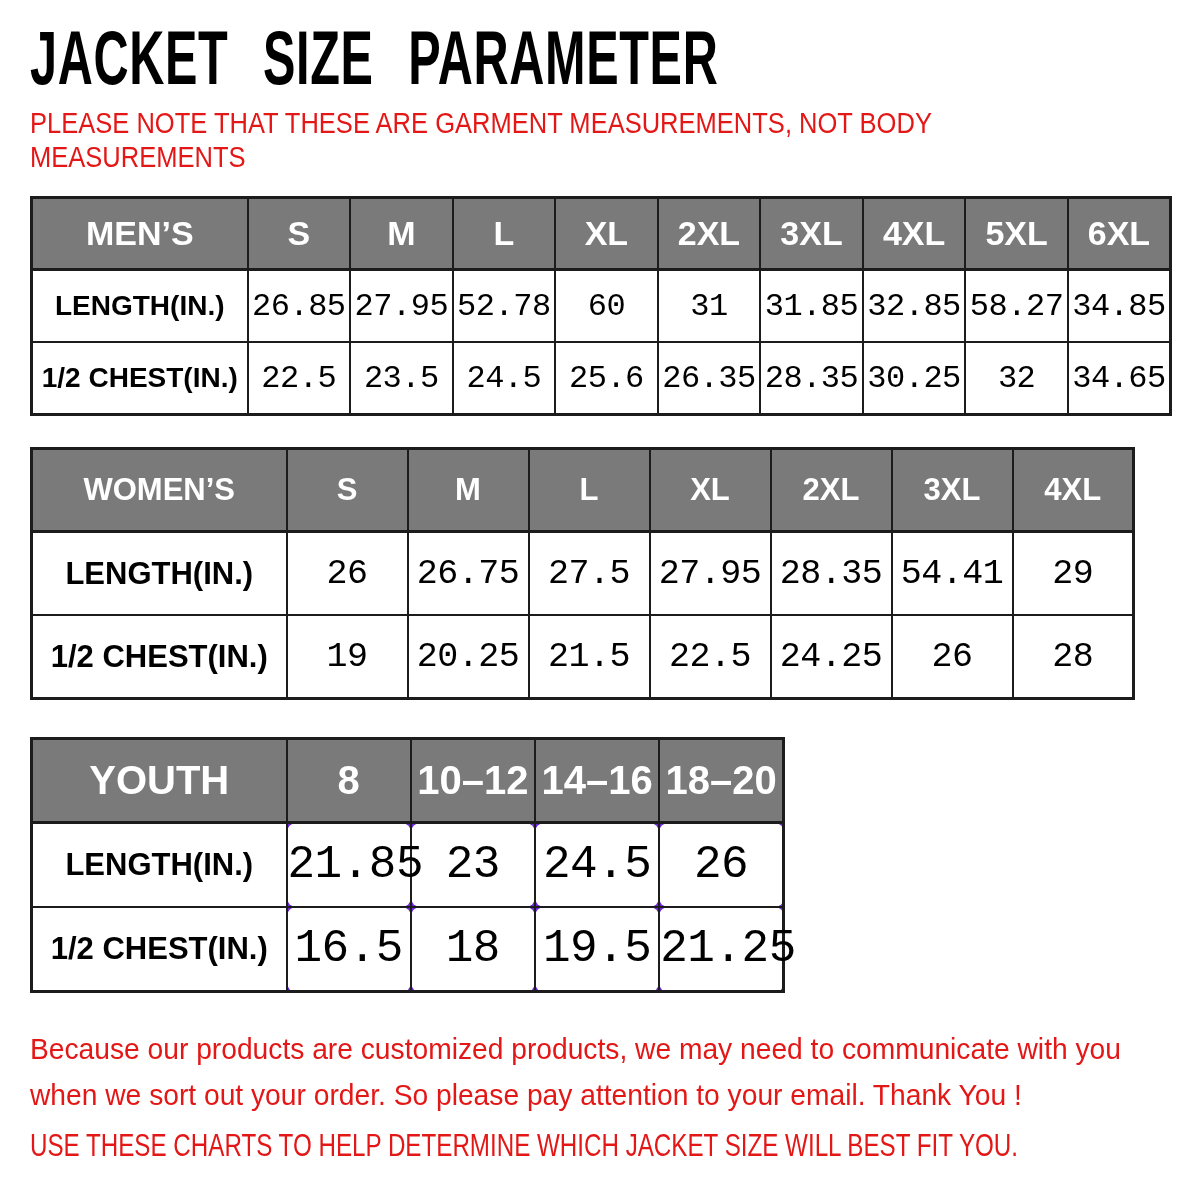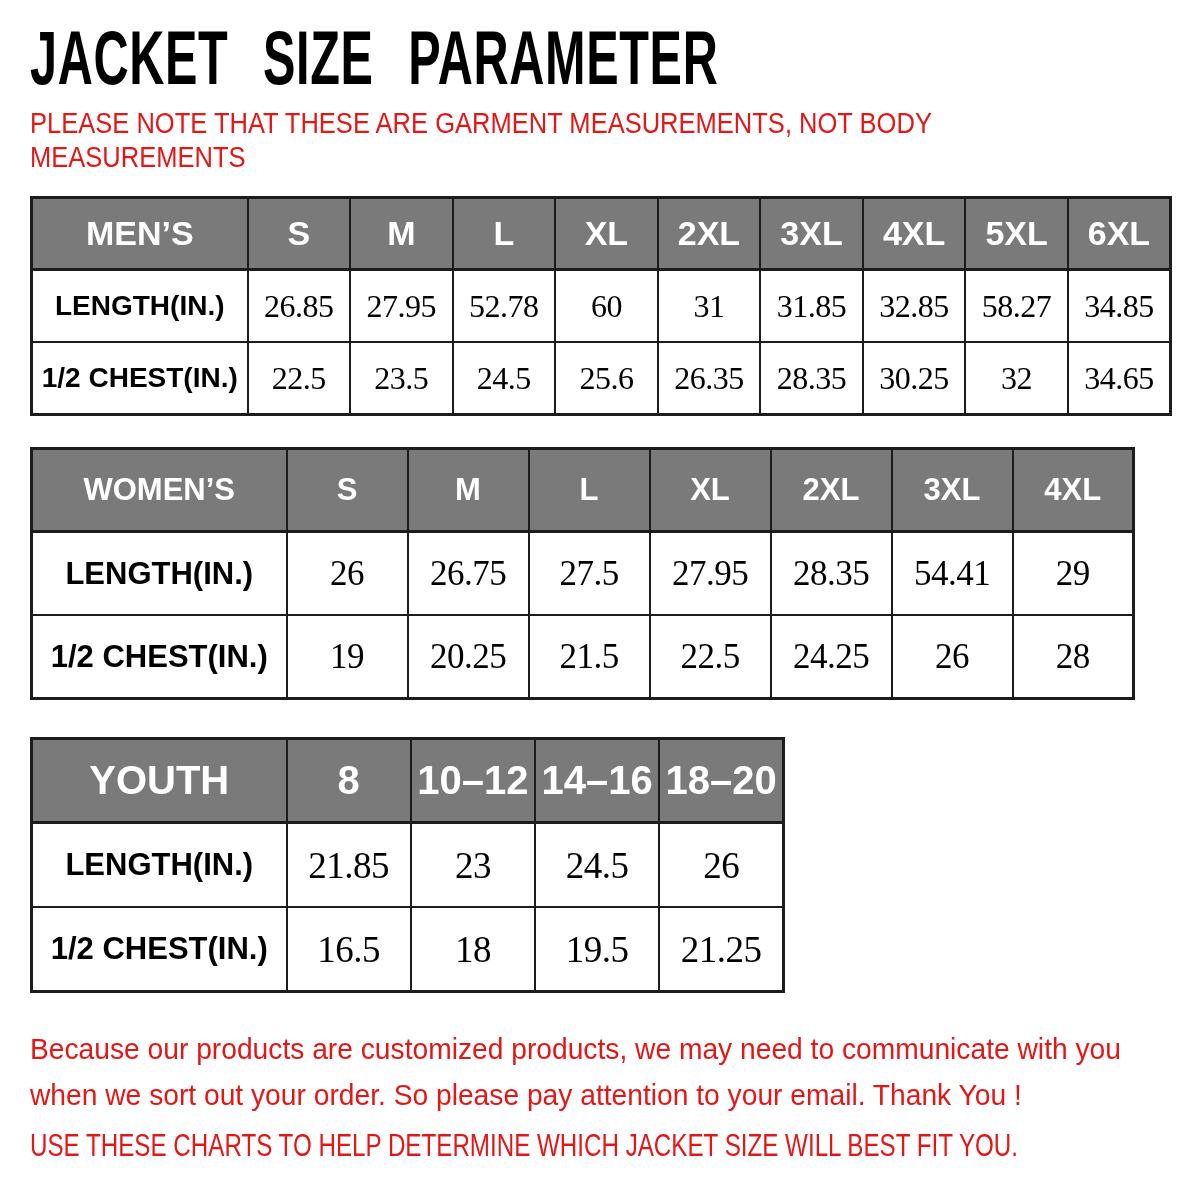--- a/index.html
+++ b/index.html
@@ -30,42 +30,42 @@
   table.size-table th{
     background:var(--header-bg);color:#ffffff;font-weight:bold;
     border:2px solid var(--border);border-bottom:3px solid var(--border);
     text-align:center;padding:0;
   }
   table.size-table td{
     border:2px solid var(--border);text-align:center;color:#000;padding:0;
     background:#fff;
   }
   table.size-table td.label{font-weight:bold;font-family:"Liberation Sans",sans-serif;}
-  table.size-table td.value{font-family:Liberation Serif, serif;letter-spacing:-0.5px;}
+  table.size-table td.value{font-family:Liberation Mono, monospace;letter-spacing:-0.5px;}
 
   .t-mens{left:30px;top:196px;width:1142px;}
   .t-mens col.c0{width:216px;}
   .t-mens th{height:69px;font-size:34px;}
   .t-mens td{height:70px;}
   .t-mens td.label{font-size:28px;}
   .t-mens td.value{font-size:32px;}
 
   .t-womens{left:30px;top:447px;width:1105px;}
   .t-womens col.c0{width:255px;}
   .t-womens th{height:80px;font-size:31px;}
   .t-womens td{height:81px;}
   .t-womens td.label{font-size:31px;}
   .t-womens td.value{font-size:35px;}
 
   .t-youth{left:30px;top:737px;width:755px;}
   .t-youth col.c0{width:255px;}
   .t-youth th{height:81px;font-size:40px;}
   .t-youth td{height:82px;}
   .t-youth td.label{font-size:31px;}
-  .t-youth td.value{font-size:37px;}
+  .t-youth td.value{font-size:46px;border-radius:9px;}
 
   #para{
     left:30px;top:1026px;color:var(--accent-red);
     font-size:30px;line-height:46px;font-weight:400;
     transform:scaleX(0.94);transform-origin:left top;white-space:nowrap;
   }
   #caps{
     left:30px;top:1128px;color:var(--accent-red);
     font-size:31px;font-weight:400;white-space:nowrap;
     transform:scaleX(0.78);transform-origin:left top;

